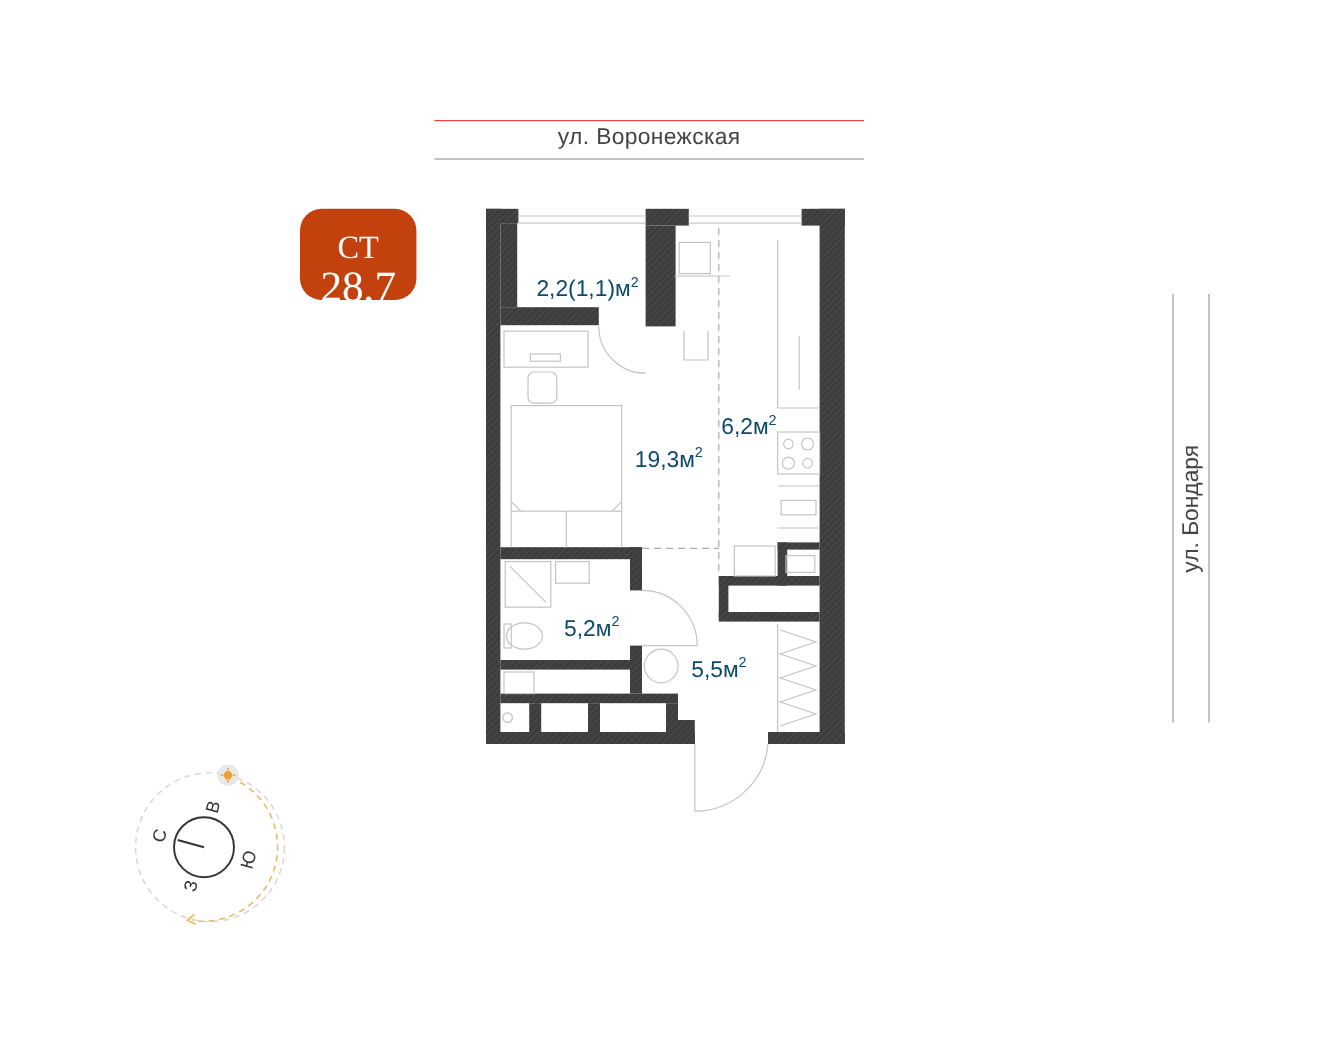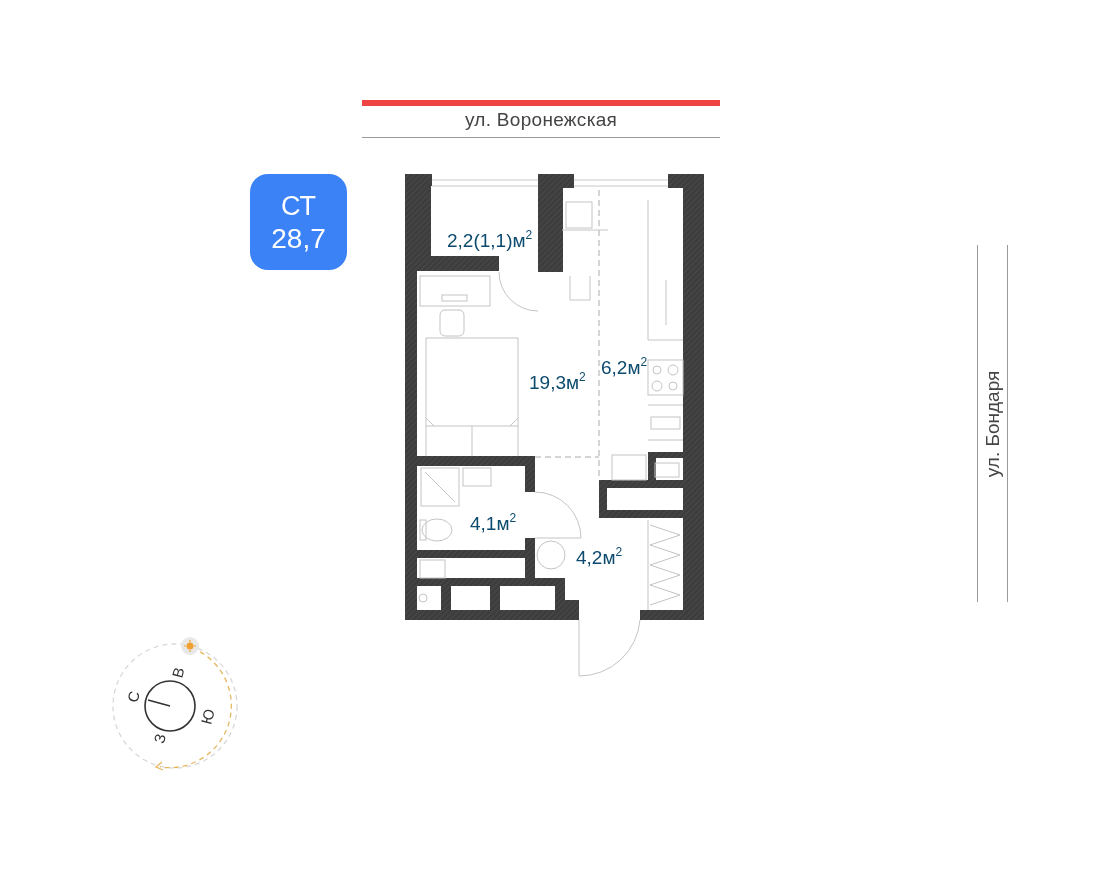--- a/index.html
+++ b/index.html
@@ -1,20 +1,20 @@
 <!DOCTYPE html>
 <html><head>
 <meta charset="utf-8">
 <style>
   html, body { margin: 0; padding: 0; background: #ffffff; }
   body { width: 1114px; height: 880px; position: relative; overflow: hidden; font-family: "Liberation Sans", "DejaVu Sans", sans-serif; }
-  .badge { position: absolute; left: 250px; top: 174px; width: 97px; height: 96px; background: #3b82f6; border-radius: 18px; color: #fff; text-align: center; }
+  .badge { position: absolute; left: 250px; top: 174px; width: 97px; height: 76px; background: #c2410c; border-radius: 18px; color: #fff; text-align: center; font-family: Liberation Serif, serif; }
   .badge .t1 { display:block; font-size: 27px; line-height: 30px; margin-top: 17px; }
-  .badge .t2 { display:block; font-size: 28px; line-height: 32px; margin-top: 2px; }
-  .street-top { position: absolute; left: 362px; top: 100px; width: 358px; height: 31px; border-top: 6px solid #ef4444; border-bottom: 1px solid #9a9a9a; }
+  .badge .t2 { display:block; font-size: 36px; line-height: 32px; margin-top: 2px; }
+  .street-top { position: absolute; left: 362px; top: 100px; width: 358px; height: 31px; border-top: 1px solid #ef4444; border-bottom: 1px solid #9a9a9a; }
   .street-top span { position: absolute; left: 0; right: 0; top: 3px; text-align: center; font-size: 19px; color: #444; letter-spacing: 0.3px; }
   .street-right { position: absolute; left: 977px; top: 245px; width: 29px; height: 357px; border-left: 1px solid #9a9a9a; border-right: 1px solid #9a9a9a; }
   .street-right span { position: absolute; left: 50%; top: 50%; transform: translate(-50%,-50%) rotate(-90deg); white-space: nowrap; font-size: 19px; color: #444; }
   svg.plan { position: absolute; left: 0; top: 0; }
   .area { position: absolute; font-size: 19px; color: #0c4a6e; white-space: nowrap; }
   .area sup { font-size: 12px; vertical-align: 8px; }
 </style>
 </head>
 <body>
 
@@ -161,15 +161,15 @@
   </g>
 </svg>
 
 <span class="area" style="left:128px;top:688px;transform:rotate(-75deg);font-size:15px;color:#333;">С</span>
 <span class="area" style="left:173px;top:664px;transform:rotate(-75deg);font-size:15px;color:#333;">В</span>
 <span class="area" style="left:200px;top:708px;transform:rotate(-75deg);font-size:15px;color:#333;">Ю</span>
 <span class="area" style="left:155px;top:730px;transform:rotate(-75deg);font-size:15px;color:#333;">З</span>
 
 <div class="area" style="left:447px;top:228px;"><span>2,2(1,1)</span><span>м</span><sup>2</sup></div>
 <div class="area" style="left:529px;top:370px;"><span>19,3</span><span>м</span><sup>2</sup></div>
-<div class="area" style="left:601px;top:343px;margin-top:12px;"><span>6,2</span><span>м</span><sup>2</sup></div>
-<div class="area" style="left:470px;top:511px;"><span>4,1</span><span>м</span><sup>2</sup></div>
-<div class="area" style="left:576px;top:545px;"><span>4,2</span><span>м</span><sup>2</sup></div>
+<div class="area" style="left:601px;top:343px;"><span>6,2</span><span>м</span><sup>2</sup></div>
+<div class="area" style="left:470px;top:511px;"><span>5,2</span><span>м</span><sup>2</sup></div>
+<div class="area" style="left:576px;top:545px;"><span>5,5</span><span>м</span><sup>2</sup></div>
 
 </body></html>

